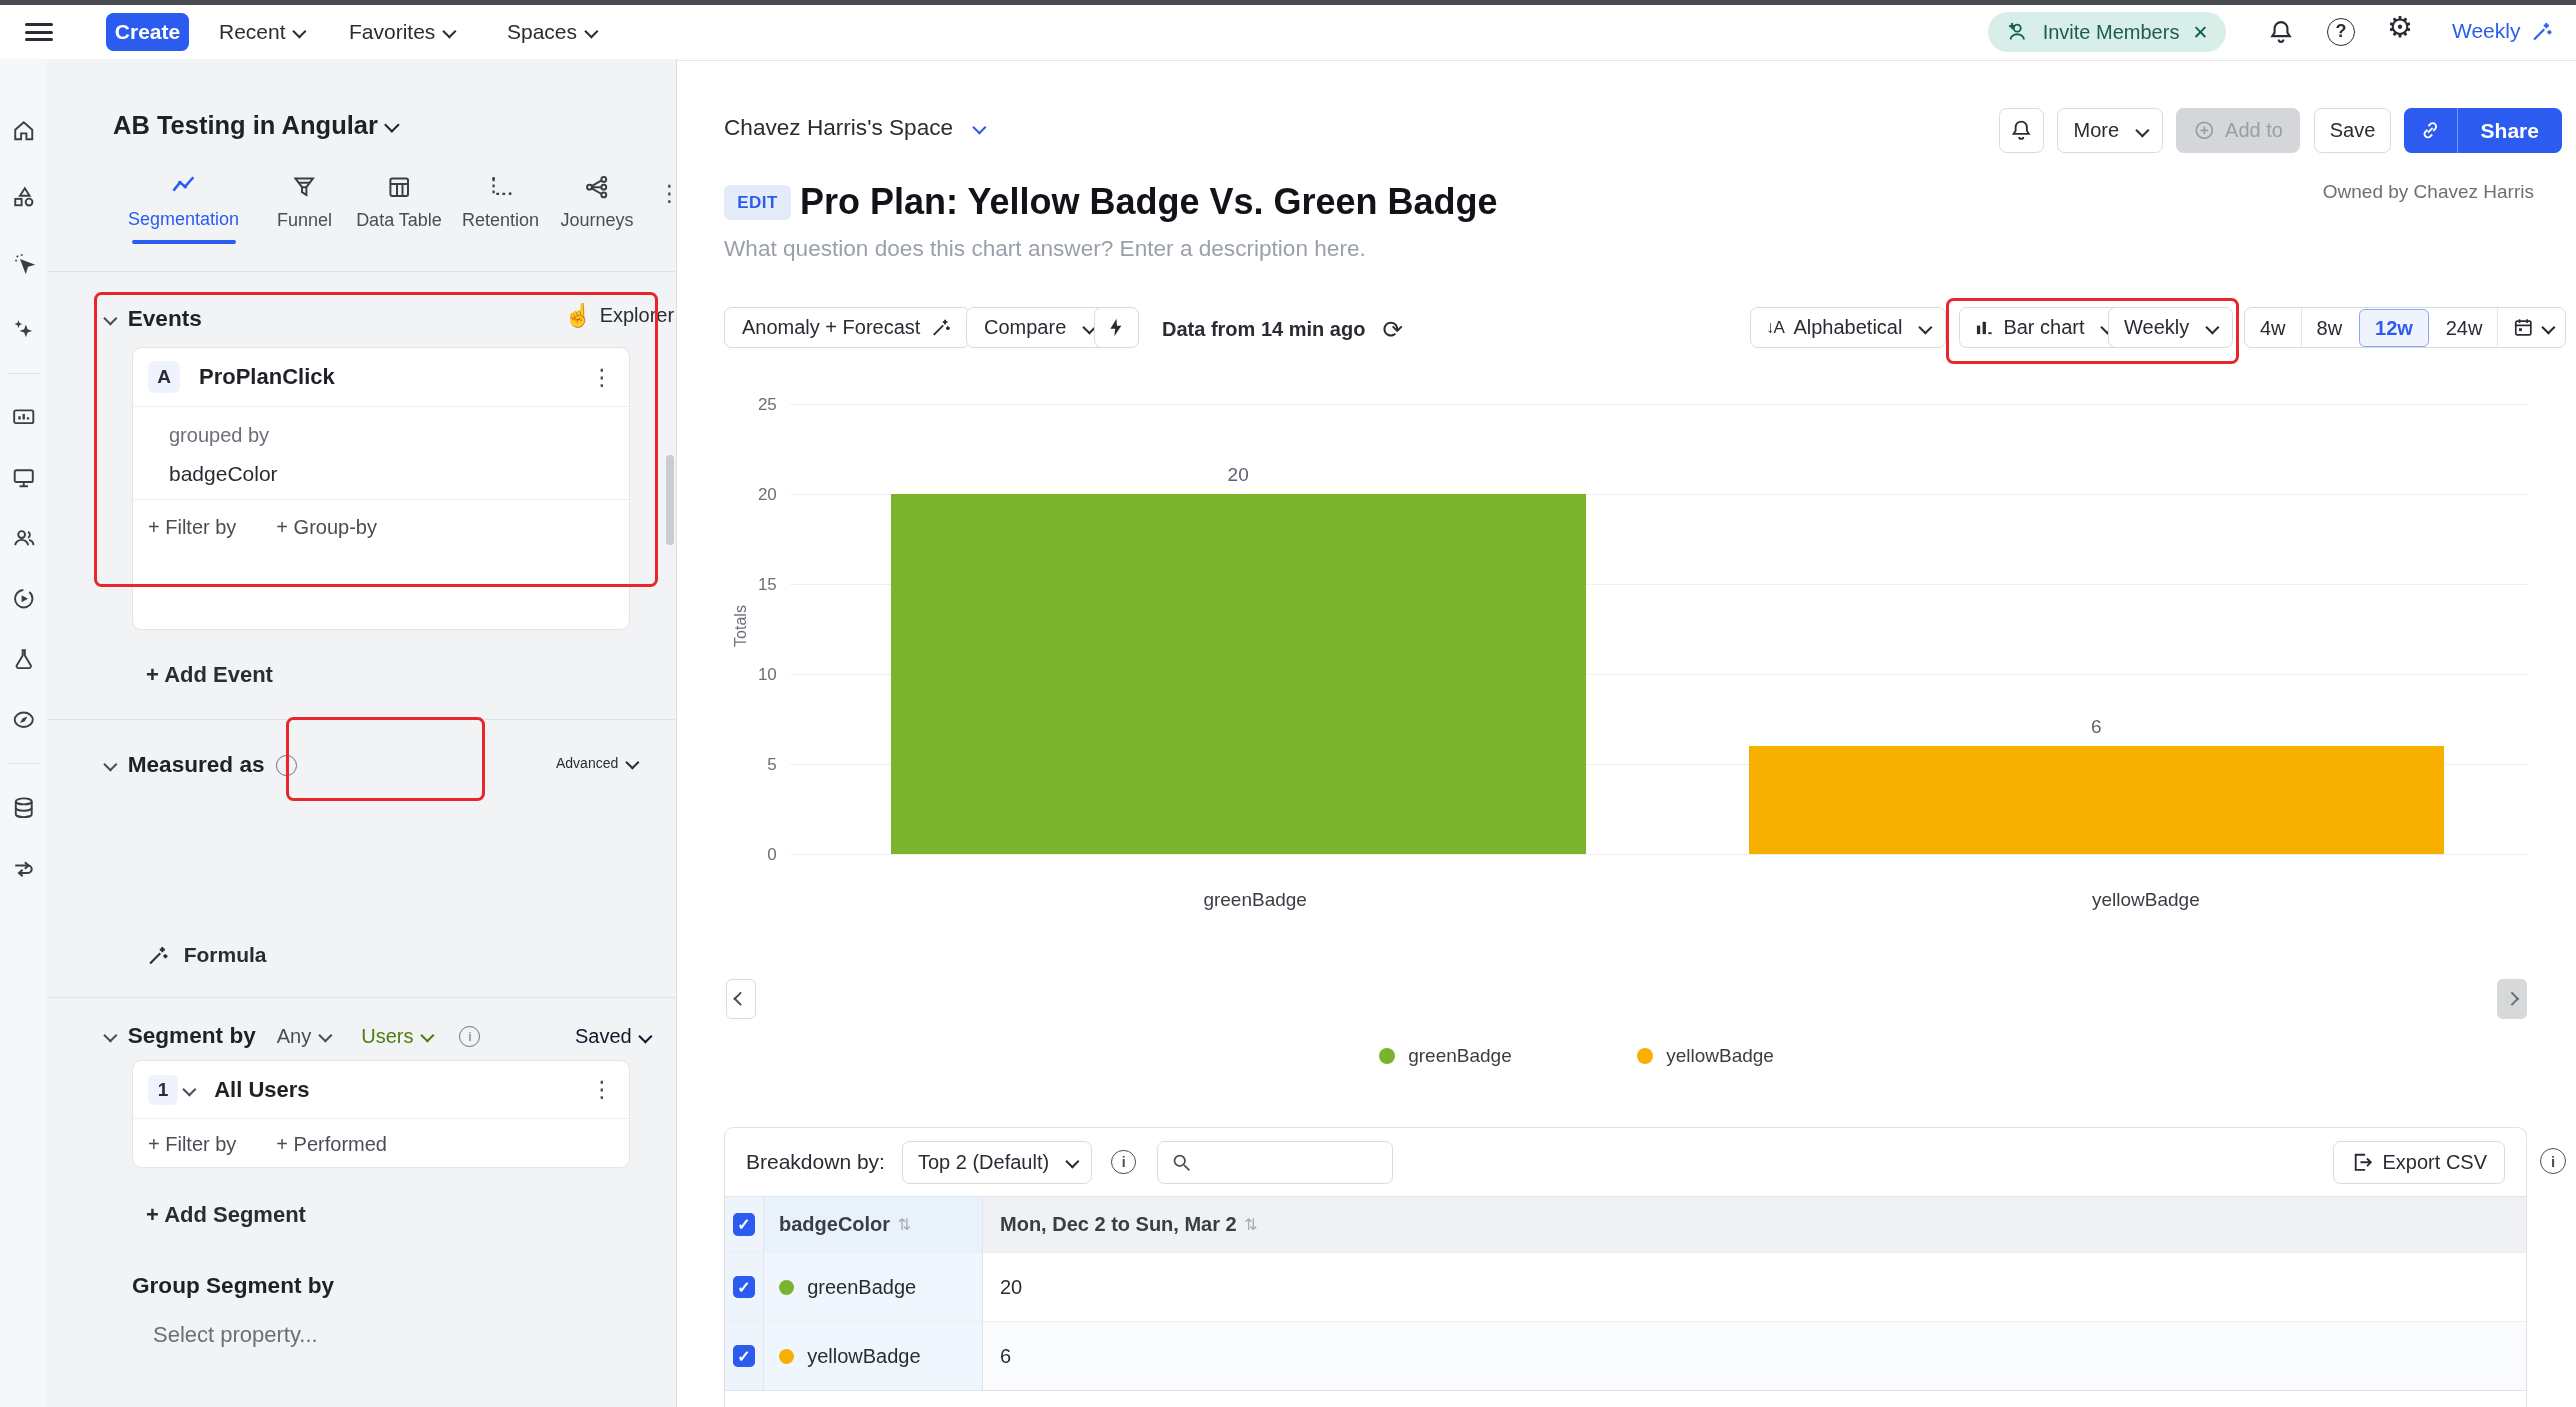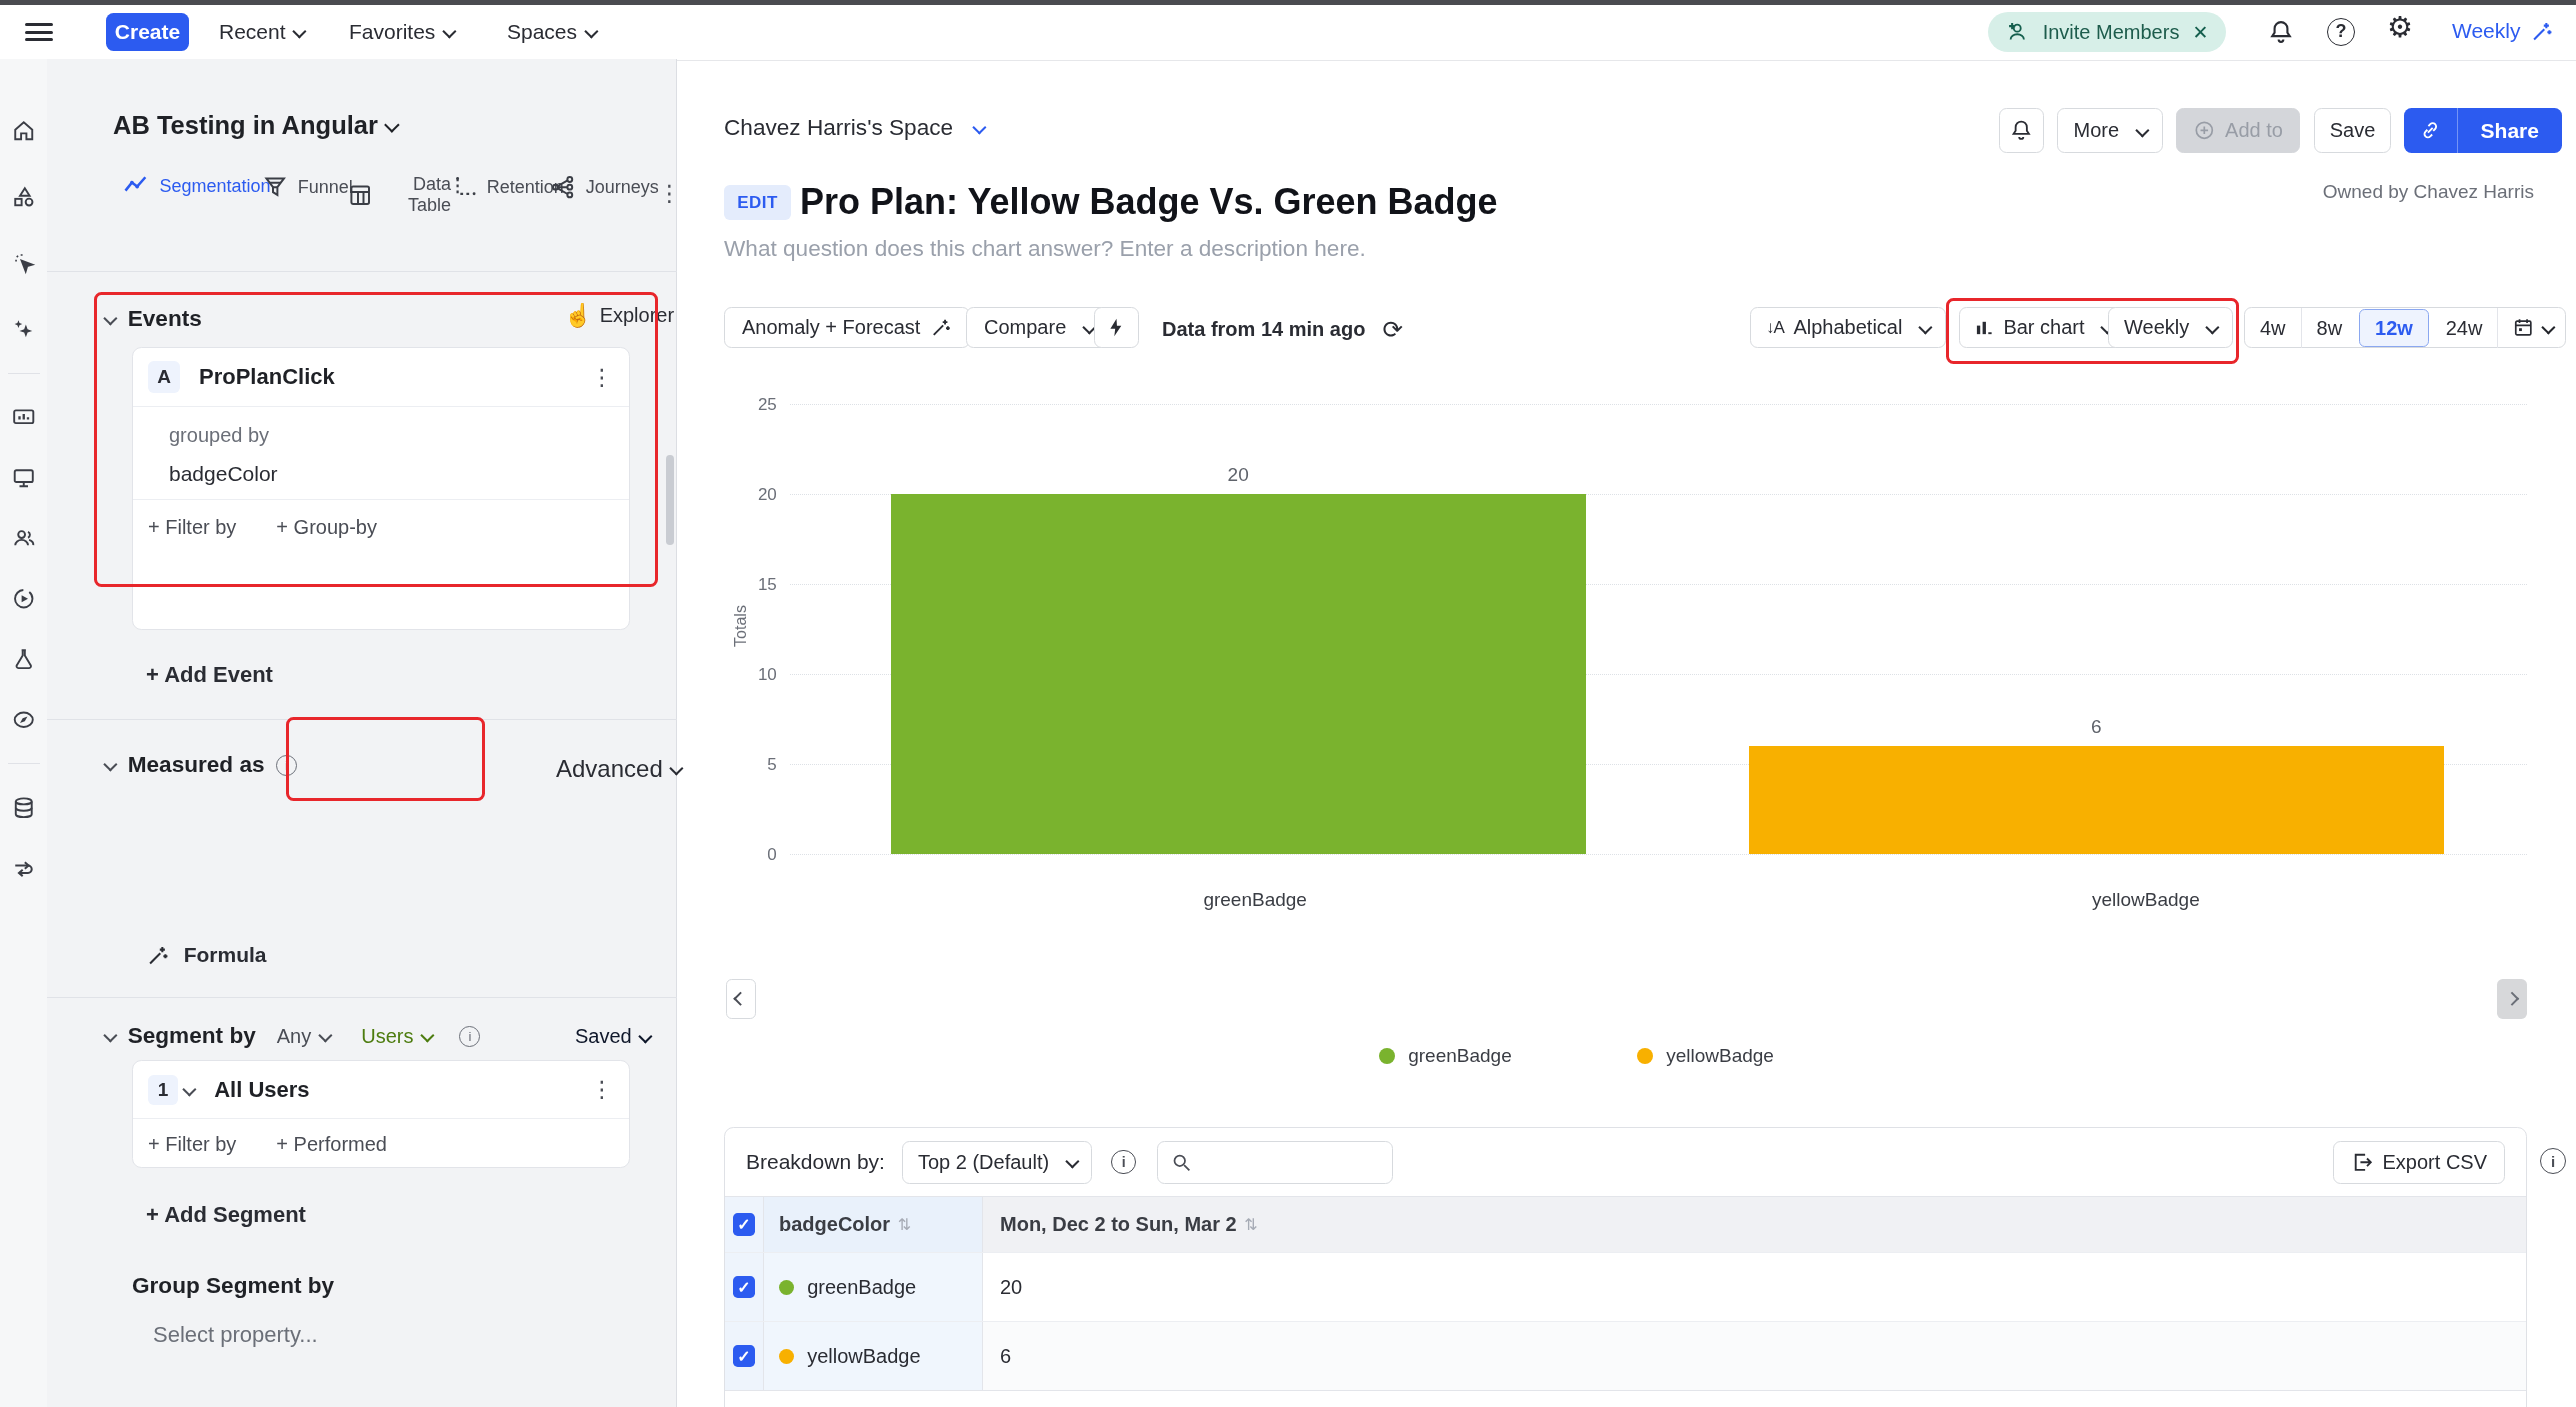--- a/index.html
+++ b/index.html
@@ -25,21 +25,21 @@
   .icon-svg{flex:0 0 auto;display:block;}
   .checkbox{width:22.6px;height:22.6px;background:#2c5bf0;border-radius:4.7px;color:#fff;display:flex;align-items:center;justify-content:center;font-size:16px;font-weight:bold;}
   .sortglyph{color:#a6abb5;font-size:16px;margin-left:7.5px;}
   .bar-slot{position:absolute;bottom:0;display:flex;flex-direction:column;align-items:center;justify-content:flex-end;height:100%;}
   .bar-value{font-size:19px;color:#5f636b;margin-bottom:8.5px;}
   .bar{width:100%;}
   .gridline{position:absolute;left:0;right:0;border-top:1.9px dotted #dde1e6;}
   .tick-label{position:absolute;right:calc(100% + 13.2px);transform:translateY(-50%);font-size:17px;color:#6b6f78;}
   .legend-dot{width:16px;height:16px;border-radius:50%;flex:0 0 auto;}
   .rail-item{width:47px;height:53px;display:flex;align-items:center;justify-content:center;}
-  .tab{display:flex;flex-direction:row;align-items:center;gap:9.4px;text-align:right;}
+  .tab{display:flex;flex-direction:column;align-items:center;gap:9.4px;}
   .tab-label{font-size:18px;color:#4a4d55;}
   .mea-cell{background:#fff;border:0.9px solid #d9dbe0;display:flex;align-items:center;justify-content:center;font-size:20px;color:#2a2c33;box-sizing:border-box;}
 </style>
 </head>
 <body>
 
 <div class="abs" style="left:0;top:0;width:2576px;height:4.7px;background:#4a4b50;"></div>
 
 <div class="abs" style="left:0;top:4.7px;width:2576px;height:55px;background:#fff;border-bottom:0.9px solid #e6e7ea;">
   <div class="abs" style="left:24.5px;top:15px;width:28px;height:24.5px;">
@@ -245,21 +245,21 @@
 
   <div class="abs" style="left:99px;top:603px;font-size:22px;font-weight:600;color:#2a2c33;">+ Add Event</div>
 
   <div class="divider-h" style="left:0;top:660px;width:630px;"></div>
 
   <div class="abs row" style="left:58px;top:693px;">
     <span class="chev" style="margin:0 13.2px 0 0;color:#4a4d55;"></span>
     <span style="font-size:22.6px;font-weight:700;color:#1f2126;">Measured as</span>
     <span style="width:21px;height:21px;border:1.5px solid #6b6f78;border-radius:50%;display:inline-flex;align-items:center;justify-content:center;font-size:13.2px;color:#6b6f78;margin-left:11.3px;box-sizing:border-box;">i</span>
   </div>
-  <div class="abs row" style="left:509px;top:696px;font-size:24px;color:#2a2c33;">
+  <div class="abs row" style="left:509px;top:696px;font-size:14px;color:#2a2c33;">
     <span>Advanced</span>
       <span class="chev"></span>
   </div>
 
 
   <div class="abs row" style="left:99px;top:884px;font-size:21px;font-weight:600;color:#2a2c33;">
     <svg class="icon-svg" width="24.5" height="24.5" viewBox="0 0 24 24" fill="none" stroke="#2a2c33" stroke-width="2">
         <path d="M4 20 L14 10"></path>
         <path d="M16 4 v5 M13.5 6.5 h5"></path>
         <path d="M19 11 v4 M17 13 h4"></path>

